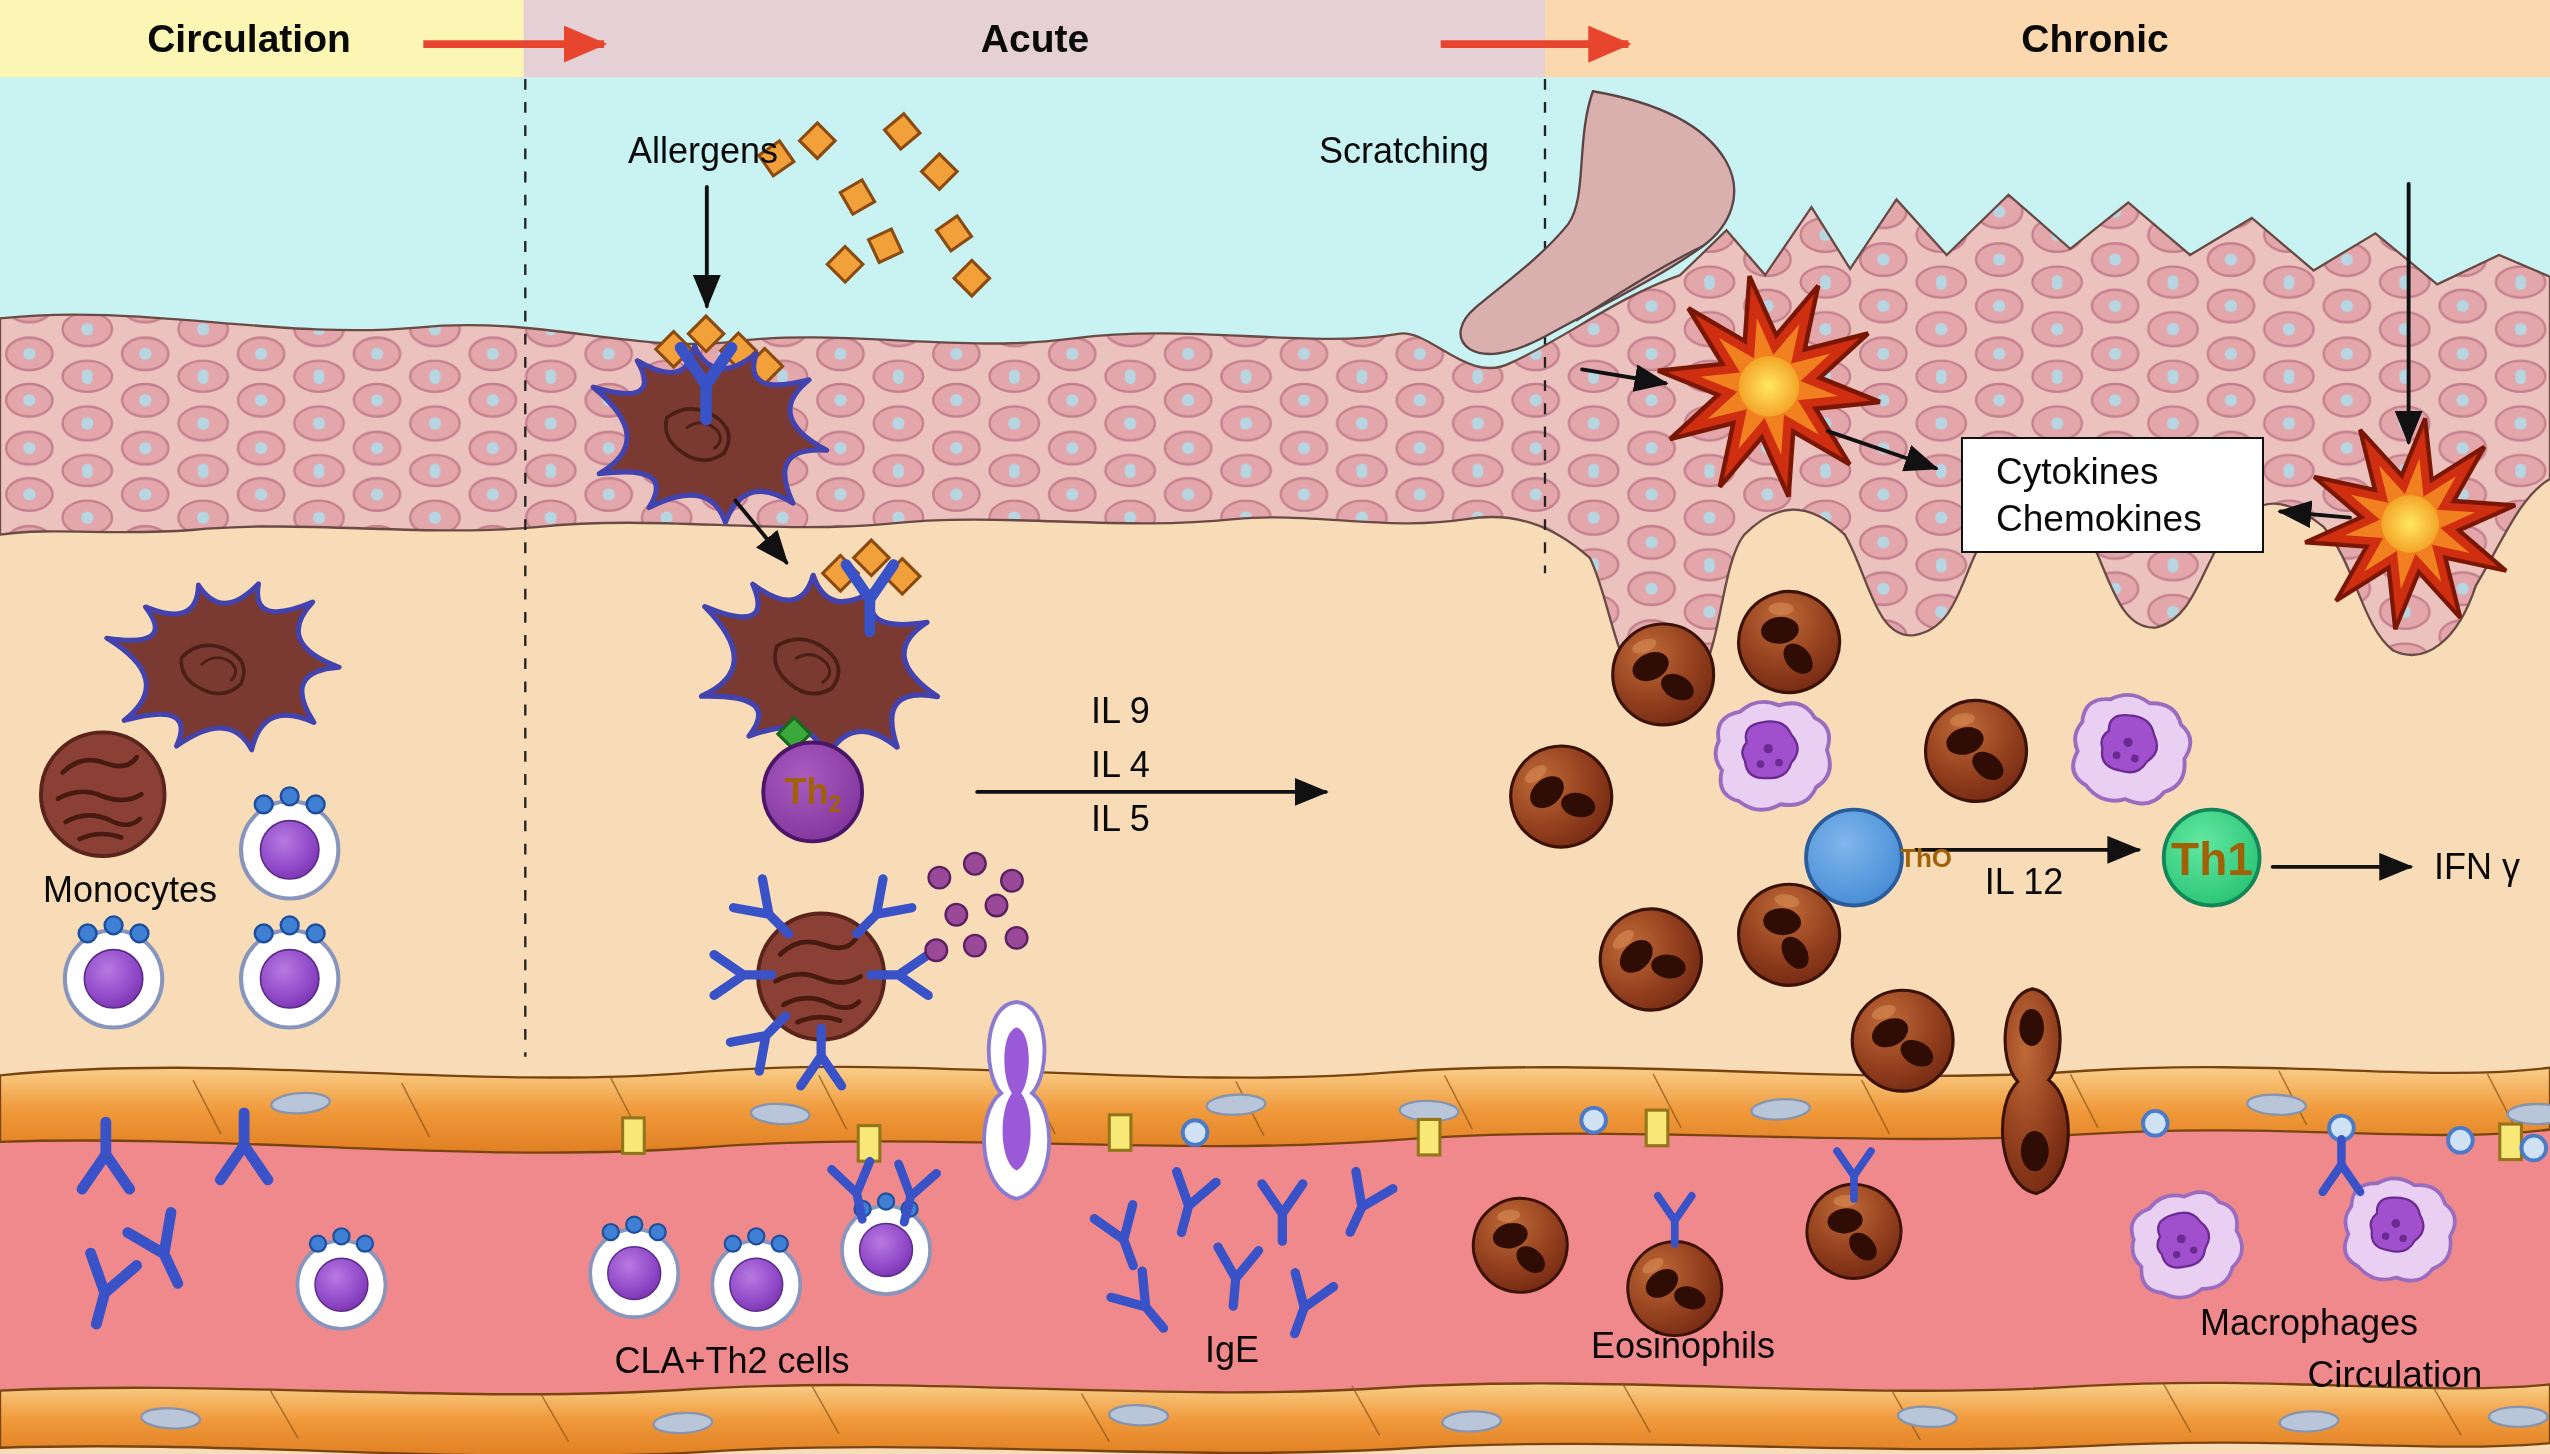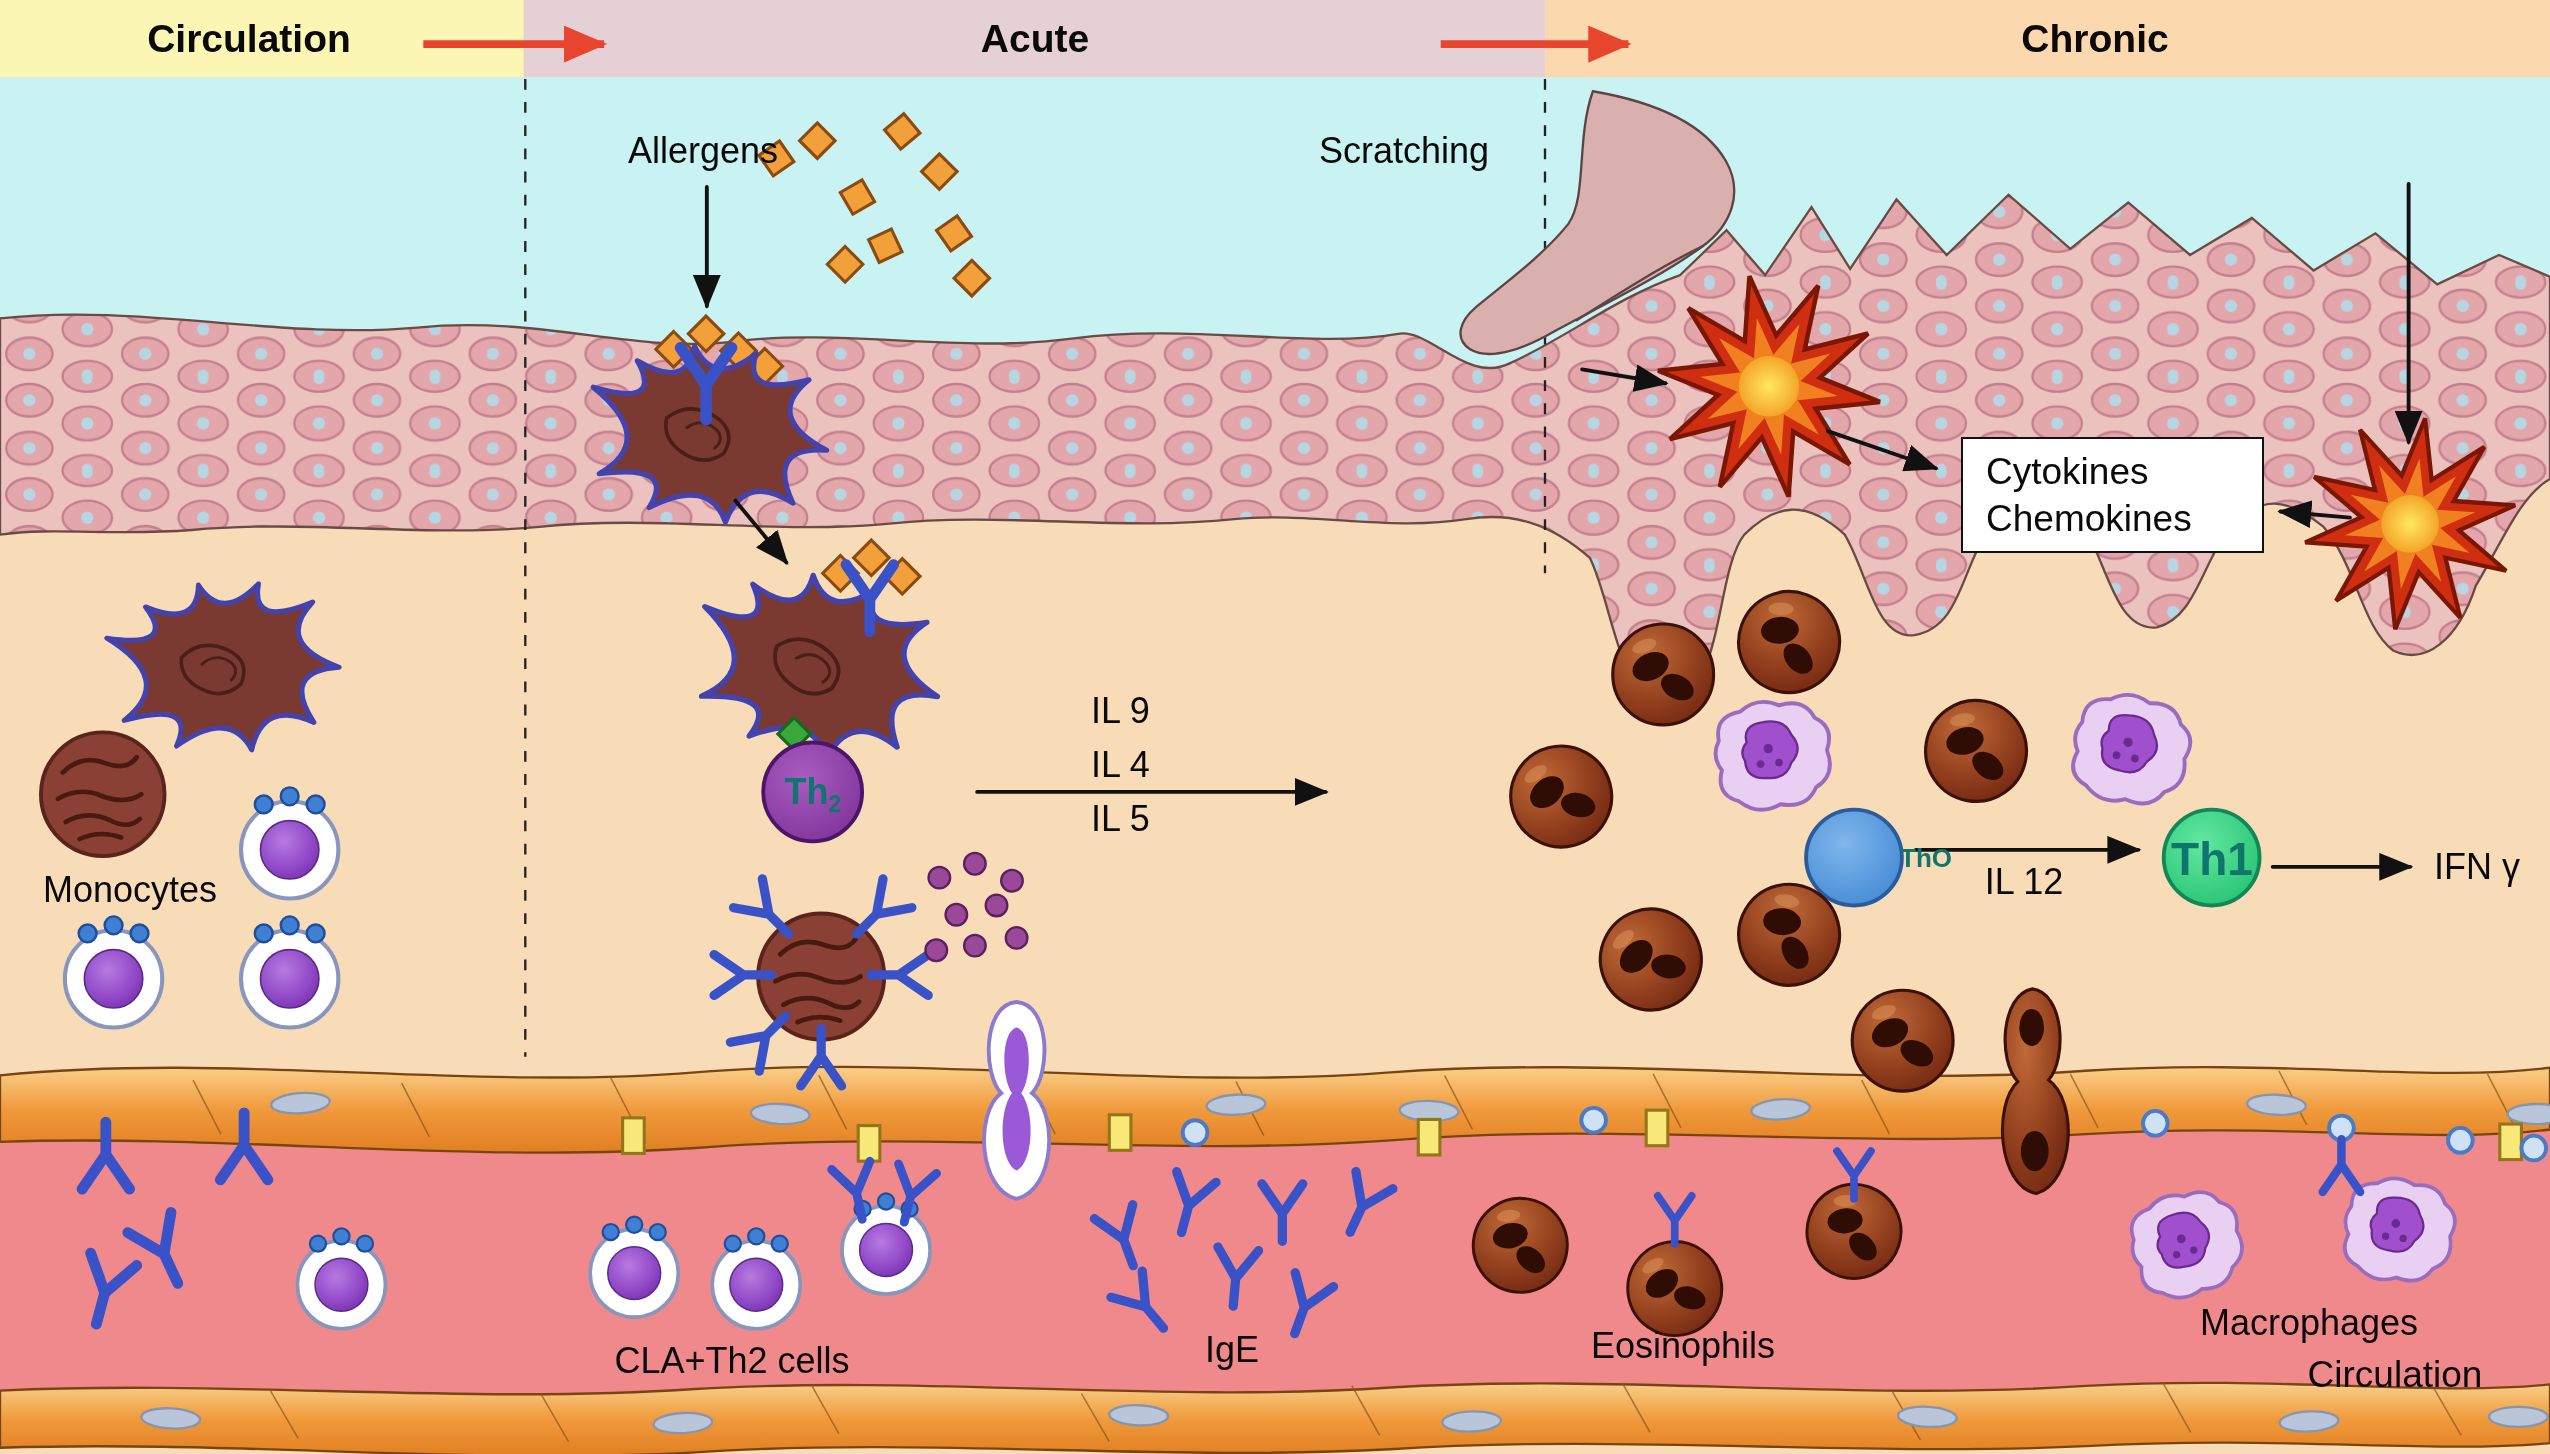--- a/index.html
+++ b/index.html
@@ -3,28 +3,28 @@
 <meta charset="utf-8">
 <style>
   html,body{margin:0;padding:0;background:#ffffff}
   #scene{position:relative;width:2550px;height:1454px;overflow:hidden;
          font-family:"Liberation Sans",sans-serif;background:#f8dcb8}
   #bg{position:absolute;left:0;top:0;z-index:1}
   .lbl{position:absolute;z-index:6;transform:translate(-50%,-50%);
        font-size:36px;color:#0a0a0a;white-space:nowrap;text-align:center;line-height:1.15}
   .lbl.leftalign{transform:translateY(-50%);text-align:left}
   .lbl.bold{font-weight:normal}
-  .lbl.white{color:#0f766e;font-weight:bold}
+  .lbl.white{color:#a16207;font-weight:bold}
   .lbl.phase{font-weight:bold;font-size:39px}
   .lbl.wrap2{white-space:normal;width:201px}
   .lbl sub{font-size:23px}
   #cytobox{position:absolute;z-index:6;left:1961px;top:437px;width:303px;height:116px;
            background:#ffffff;border:2.3px solid #111;box-sizing:border-box;
            display:flex;flex-direction:column;justify-content:center;
-           padding-left:23px;font-size:37px;line-height:1.28;color:#0a0a0a}
+           padding-left:33px;font-size:37px;line-height:1.28;color:#0a0a0a}
 </style>
 </head>
 <body>
 
 <div id="scene">
 
 <svg id="bg" width="2550" height="1454" viewBox="0 0 3301 1882" xmlns="http://www.w3.org/2000/svg">
   <defs>
     <pattern id="epiCells" width="150" height="122" patternUnits="userSpaceOnUse">
       <rect width="150" height="122" fill="#ecc2bf"></rect>

